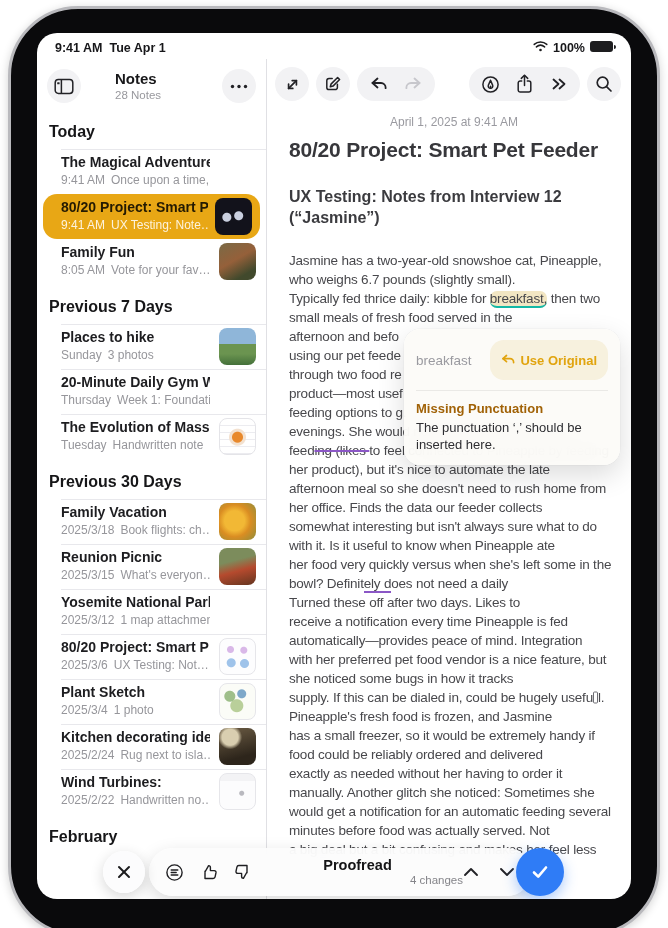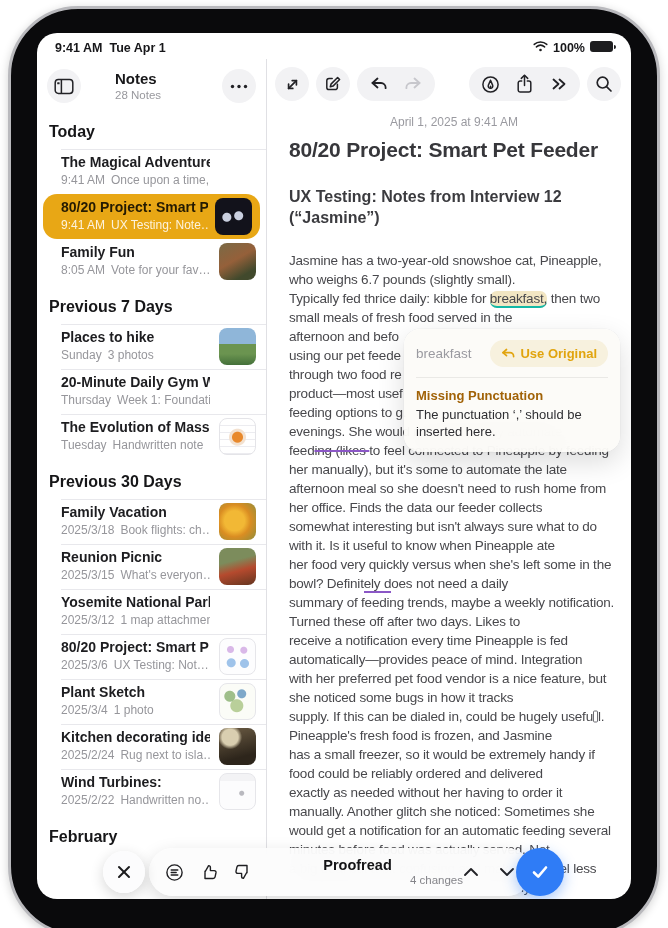--- a/index.html
+++ b/index.html
@@ -92,21 +92,21 @@
   .m-caret { display:inline-block; width:5px; height:12px; border:1.4px solid #6d6d73; border-radius:1.5px; transform:translateY(1.5px); }
   .m-indent { padding-left:232px; }
 
   
   .popup { position:absolute; left:367px; top:296px; width:216px; border-radius:16px;
            background:rgba(252,251,247,0.93); backdrop-filter:blur(14px);
            box-shadow:0 10px 28px rgba(0,0,0,.14), 0 0 0 0.5px rgba(0,0,0,.05); padding:11px 12px 12px 12px; z-index:30; }
   .popup-row { display:flex; align-items:center; justify-content:space-between; padding-bottom:10px; border-bottom:1px solid rgba(0,0,0,.07); }
   .popup-original { font-size:13.5px; color:#9a9aa0; }
   .use-original { display:flex; align-items:center; gap:5px; background:#f7f1de; border:none; border-radius:14px;
-                  height:27px; padding:0 11px; font-size:13px; font-weight:600; color:#e1a40e; font-family:inherit; cursor:pointer; }
+                  height:40px; padding:0 11px; font-size:13px; font-weight:600; color:#e1a40e; font-family:inherit; cursor:pointer; }
   .popup-title { font-size:13px; font-weight:700; color:#a16207; margin-top:10px; }
   .popup-body { font-size:13px; color:#2e2e32; line-height:17px; margin-top:3px; max-width:175px; }
 
   
   .close-fab { position:absolute; left:66px; top:818px; width:42px; height:42px; border-radius:50%;
                background:rgba(252,252,253,0.95); box-shadow:0 4px 14px rgba(0,0,0,.16); border:none;
                display:flex; align-items:center; justify-content:center; color:#1c1c1e; z-index:41; cursor:pointer; }
   .proof-bar { position:absolute; left:112px; top:815px; width:382px; height:48px; border-radius:24px;
                background:rgba(252,252,252,0.92); backdrop-filter:blur(14px);
                box-shadow:0 6px 18px rgba(0,0,0,.15); display:flex; align-items:center; padding:0 16px; z-index:40; }
@@ -389,28 +389,27 @@
                 <div class="note-line"><span>who weighs 6.7 pounds (slightly small).</span></div>
                 <div class="note-line"><span>Typically fed thrice daily: kibble for </span><span class="m-hl">breakfast,</span><span> then two</span></div>
                 <div class="note-line"><span>small meals of fresh food served in the</span></div>
                 <div class="note-line"><span>afternoon and befo</span></div>
                 <div class="note-line"><span>using our pet feede</span></div>
                 <div class="note-line"><span>through two food re</span></div>
                 <div class="note-line"><span>product—most usef</span></div>
                 <div class="note-line"><span>feeding options to g.</span></div>
                 <div class="note-line"><span>evenings. She would not want to fully automate</span></div>
                 <div class="note-line"><span>feed</span><span class="m-strike">ing (likes </span><span>to feel connected to Pineapple by feeding</span></div>
-                <div class="note-line"><span>her manually), but it's some to automate the late</span></div>
+                <div class="note-line"><span>her product), but it's nice to automate the late</span></div>
                 <div class="note-line"><span>afternoon meal so she doesn't need to rush home from</span></div>
                 <div class="note-line"><span>her office. Finds the data our feeder collects</span></div>
                 <div class="note-line"><span>somewhat interesting but isn't always sure what to do</span></div>
                 <div class="note-line"><span>with it. Is it useful to know when Pineapple ate</span></div>
                 <div class="note-line"><span>her food very quickly versus when she's left some in the</span></div>
                 <div class="note-line"><span>bowl? Definit</span><span class="m-ul">ely d</span><span>oes not need a daily</span></div>
-                <div class="note-line"><span>summary of feeding trends, maybe a weekly notification.</span></div>
                 <div class="note-line"><span>Turned these off after two days. Likes to</span></div>
                 <div class="note-line"><span>receive a notification every time Pineapple is fed</span></div>
                 <div class="note-line"><span>automatically—provides peace of mind. Integration</span></div>
                 <div class="note-line"><span>with her preferred pet food vendor is a nice feature, but</span></div>
                 <div class="note-line"><span>she noticed some bugs in how it tracks</span></div>
                 <div class="note-line"><span>supply. If this can be dialed in, could be hugely usefu</span><span class="m-caret"></span><span>l.</span></div>
                 <div class="note-line"><span>Pineapple's fresh food is frozen, and Jasmine</span></div>
                 <div class="note-line"><span>has a small freezer, so it would be extremely handy if</span></div>
                 <div class="note-line"><span>food could be reliably ordered and delivered</span></div>
                 <div class="note-line"><span>exactly as needed without her having to order it</span></div>

